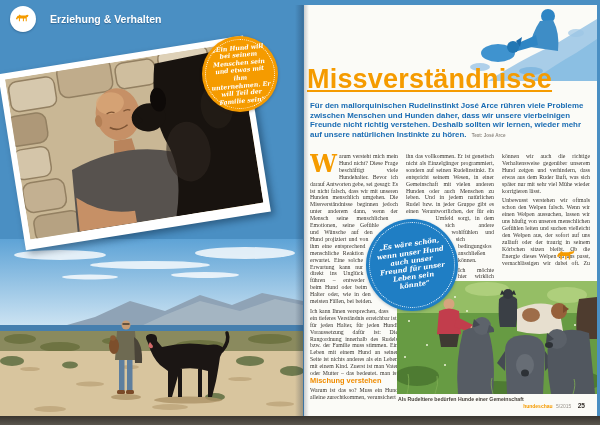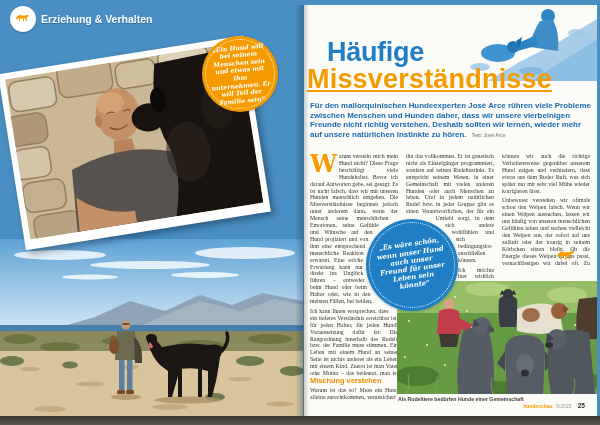--- a/index.html
+++ b/index.html
@@ -49,21 +49,21 @@
   #footer{position:absolute;left:470px;top:403px;width:115px;text-align:right;z-index:2;
           font:5px/1 "Liberation Sans",sans-serif;}
   #footer .mag{color:#f59b00;font-weight:bold;}
   #footer .iss{color:#9a958e;margin-left:2px;}
   #footer .pg{color:#35302b;font-weight:bold;font-size:6.6px;margin-left:5px;}
 
   
   #badge{position:absolute;left:10px;top:6px;display:flex;align-items:center;z-index:6;}
   #badge .bcirc{width:26px;height:26px;border-radius:50%;background:#fff;display:flex;
                 align-items:center;justify-content:center;box-shadow:0 1px 2px rgba(0,30,60,.3);}
-  #badge .blabel{margin-left:5px;font:bold 10.5px/1 "Liberation Sans",sans-serif;color:#fff;
+  #badge .blabel{margin-left:14px;font:bold 10.5px/1 "Liberation Sans",sans-serif;color:#fff;
                  text-shadow:0 1px 1px rgba(0,30,60,.35);}
   #polaroid{position:absolute;left:8px;top:58px;width:248px;height:178px;background:#fff;
             padding:6px 6px 10px 6px;box-sizing:border-box;transform:rotate(-9deg);
             transform-origin:40% 40%;box-shadow:3px 4px 7px rgba(0,20,40,.4);z-index:3;}
   #polaroid svg{display:block;width:100%;height:100%;}
   #beach{position:absolute;left:0;top:239px;width:303px;height:178px;z-index:2;overflow:hidden;}
 
   
   #spine{position:absolute;left:295px;top:5px;width:14px;height:412px;z-index:7;
          background:linear-gradient(to right,rgba(20,35,60,0),rgba(20,35,60,.28) 55%,rgba(20,35,60,0));}
@@ -206,25 +206,24 @@
       <path d="M100 30 Q84 38 70 42 L74 48 Q90 44 102 40 Z" fill="#2e85c4"></path>
       <ellipse cx="62" cy="48" rx="17" ry="9" fill="#3f93cf"></ellipse>
       <circle cx="77" cy="42" r="6" fill="#2277b4"></circle>
       <path d="M80 36 L86 32 L84 42 Z" fill="#1c6aa8"></path>
       <ellipse cx="44" cy="62" rx="10" ry="4" fill="#9cc6e6" opacity="0.8"></ellipse>
       <ellipse cx="140" cy="28" rx="8" ry="4" fill="#9cc6e6" opacity="0.7"></ellipse>
       <ellipse cx="95" cy="66" rx="12" ry="4" fill="#7ab4dd" opacity="0.8"></ellipse>
     </svg>
   </div>
 
-  <div id="title1">Häufige</div>
   <div id="title2">Missverständnisse</div>
 
   <div id="intro">
-    <span>Für den mallorquinischen Hundeexperten José Arce rühren viele Probleme zwischen Menschen und Hunden daher, dass wir unsere vierbeinigen Freunde nicht richtig verstehen. Deshalb sollten wir lernen, wieder mehr auf unsere natürlichen Instinkte zu hören.</span>
+    <span>Für den mallorquinischen Rudelinstinkt José Arce rühren viele Probleme zwischen Menschen und Hunden daher, dass wir unsere vierbeinigen Freunde nicht richtig verstehen. Deshalb sollten wir lernen, wieder mehr auf unsere natürlichen Instinkte zu hören.</span>
     <span id="byline">Text: José Arce</span>
   </div>
 
   <div id="col1" class="col">
     <span class="cut-r"></span>
     <span class="dropcap">W</span>
     <p>arum versteht mich mein Hund nicht? Diese Frage beschäftigt viele Hundehalter. Bevor ich darauf Antworten gebe, sei gesagt: Es ist nicht falsch, dass wir mit unseren Hunden menschlich umgehen. Die Missverständnisse beginnen jedoch unter anderem dann, wenn der Mensch seine menschlichen Emotionen, seine Gefühle und Wünsche auf den Hund projiziert und von ihm eine entsprechend menschliche Reaktion erwartet. Eine solche Erwartung kann nur direkt ins Unglück führen – entweder beim Hund oder beim Halter oder, wie in den meisten Fällen, bei beiden.</p>
     <p>Ich kann Ihnen versprechen, dass ein tieferes Verständnis erreichbar ist, für jeden Halter, für jeden Hund! Voraussetzung dafür ist: Die Rangordnung innerhalb des Rudels bzw. der Familie muss stimmen. Ein Leben mit einem Hund an seiner Seite ist nichts anderes als ein Leben mit einem Kind. Zuerst ist man Vater oder Mutter – das bedeutet, man ist Führungskraft bzw. aus der Sicht des Hundes ein Leittier. Und eine Grundvoraussetzung für ein glückliches Miteinander ist eine gesunde Mischung aus Autorität und Empathie.</p>
   </div>
 

